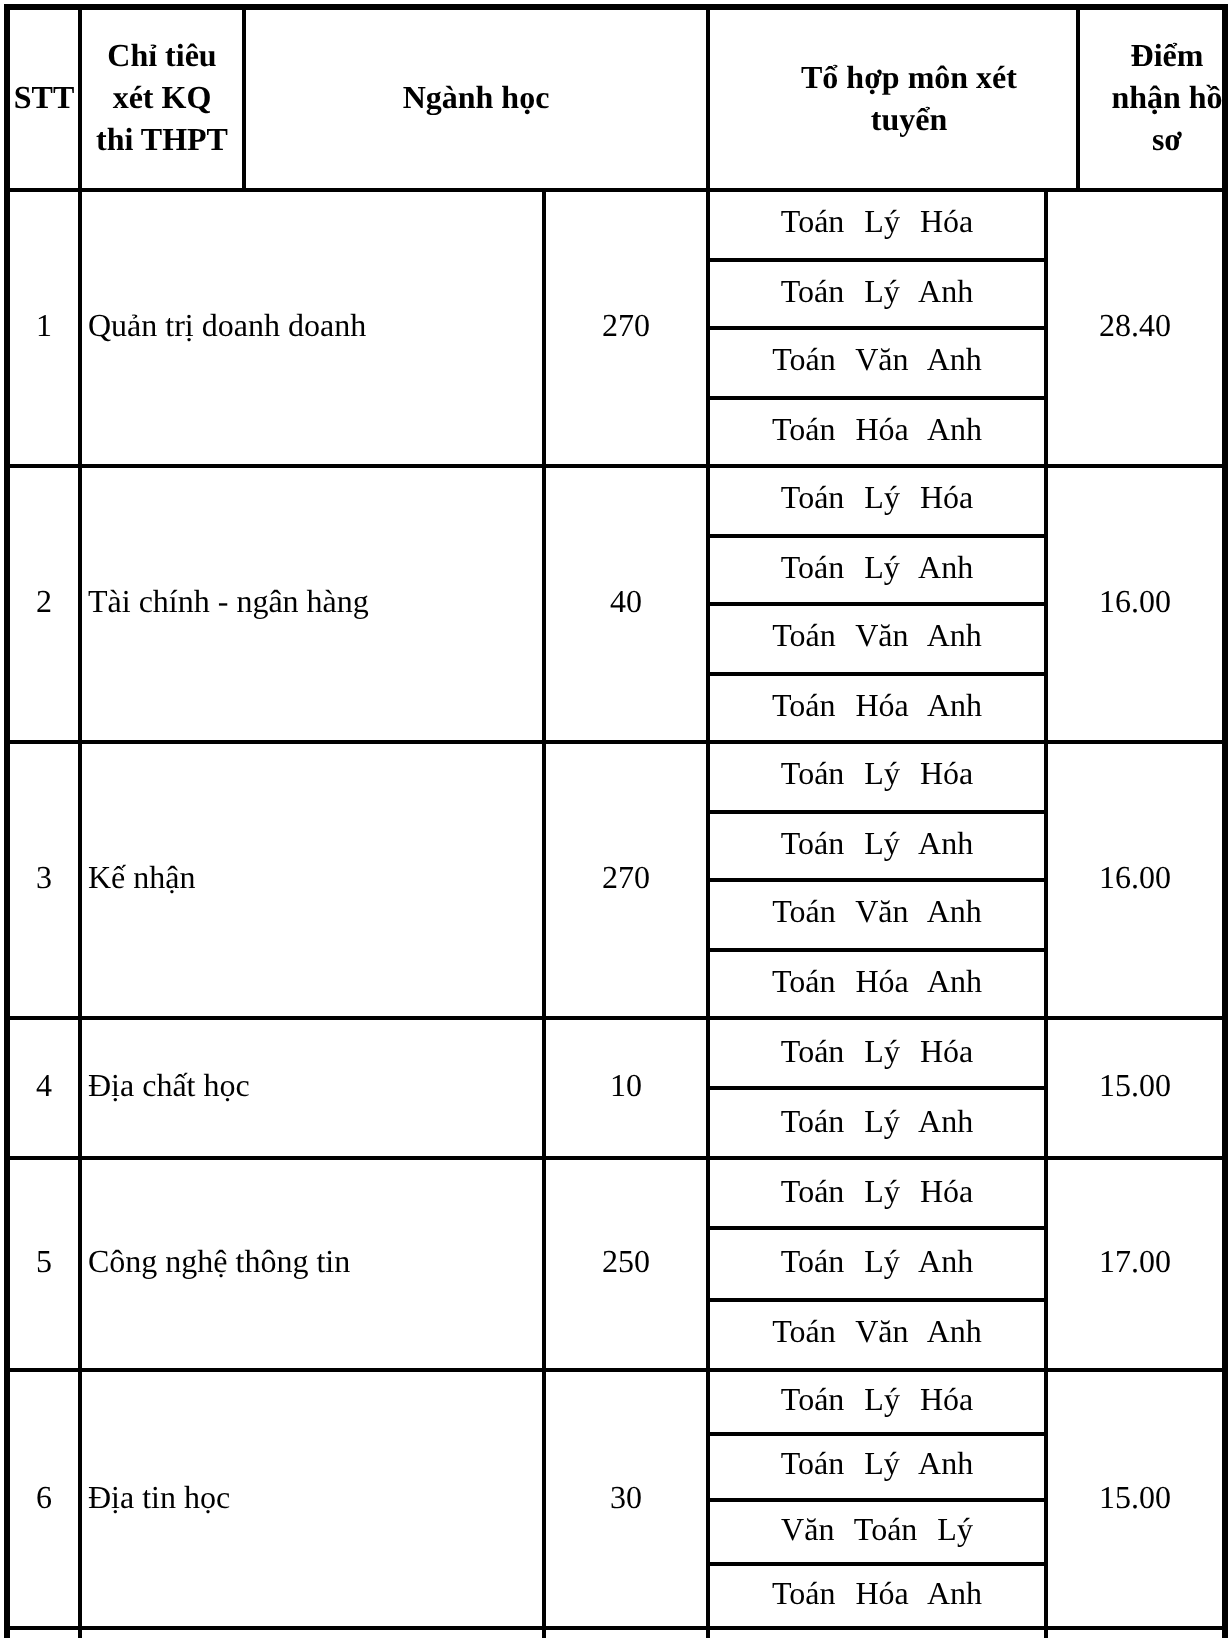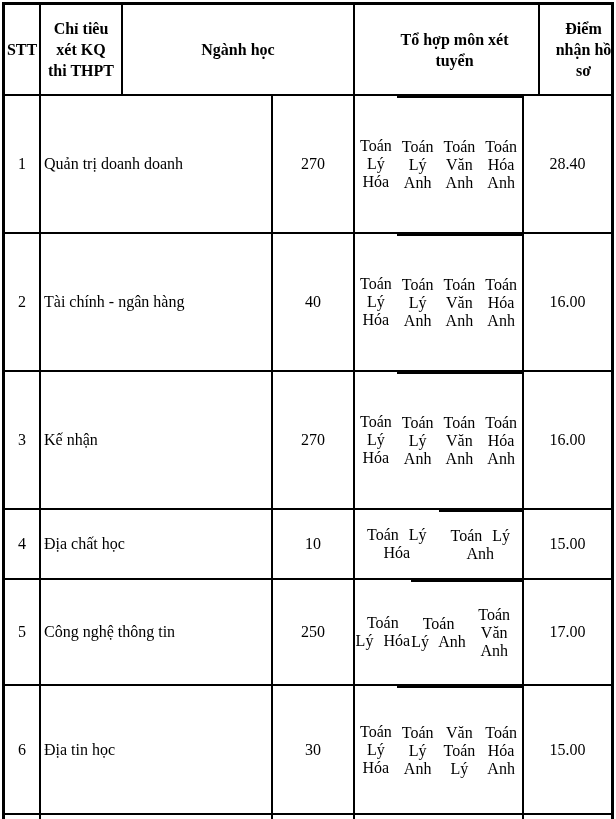--- a/index.html
+++ b/index.html
@@ -47,21 +47,21 @@
   .th.c-quota     { padding: 0 7px; }
   .th.c-combos    { padding: 0 14px; margin-left: 16px; }
   .th.c-score     { padding: 0 12px; border-radius: 22px; }
 
   .td.c-major {
     justify-content: flex-start;
     text-align: left;
     padding-left: 3px;
   }
   .td.c-combos {
-    flex-direction: row;
+    flex-direction: column;
     align-items: stretch;
     justify-content: flex-start;
     padding: 0;
   }
   .combo-cell {
     flex: 1 1 0;
     display: flex;
     align-items: center;
     justify-content: center;
     border-top: 2px solid #000000;

